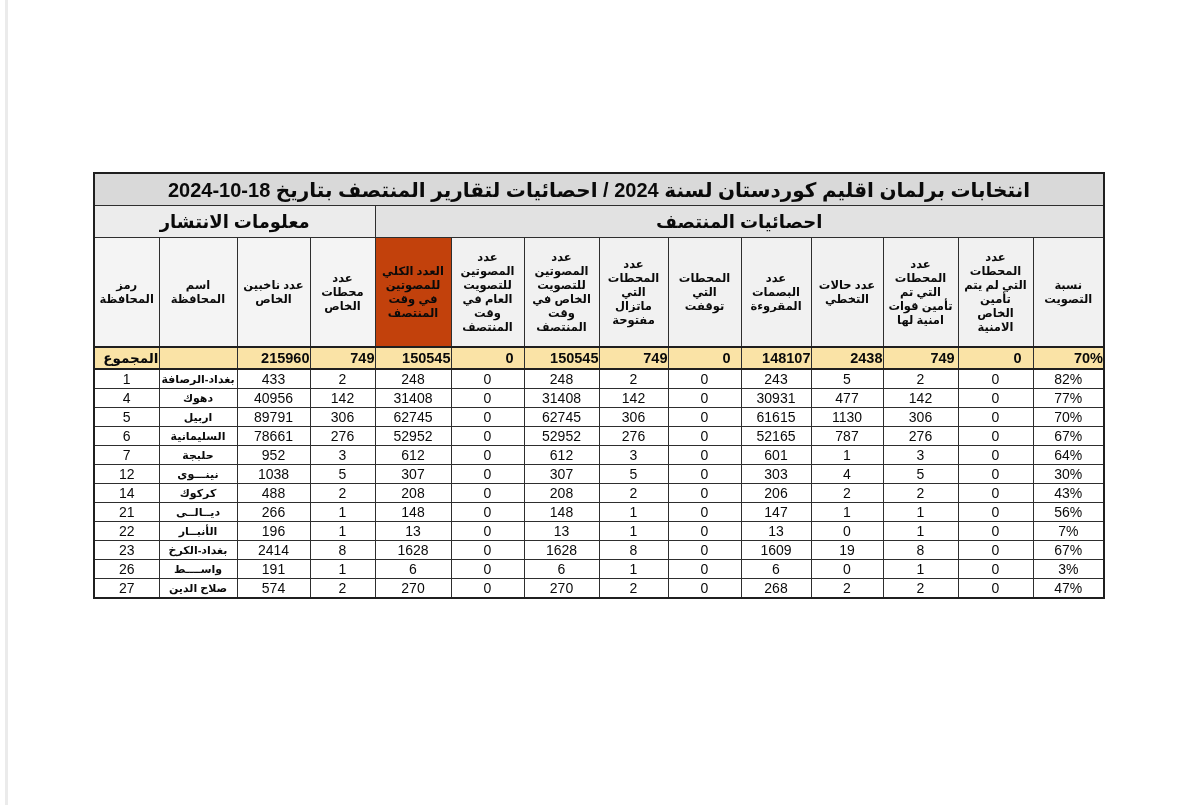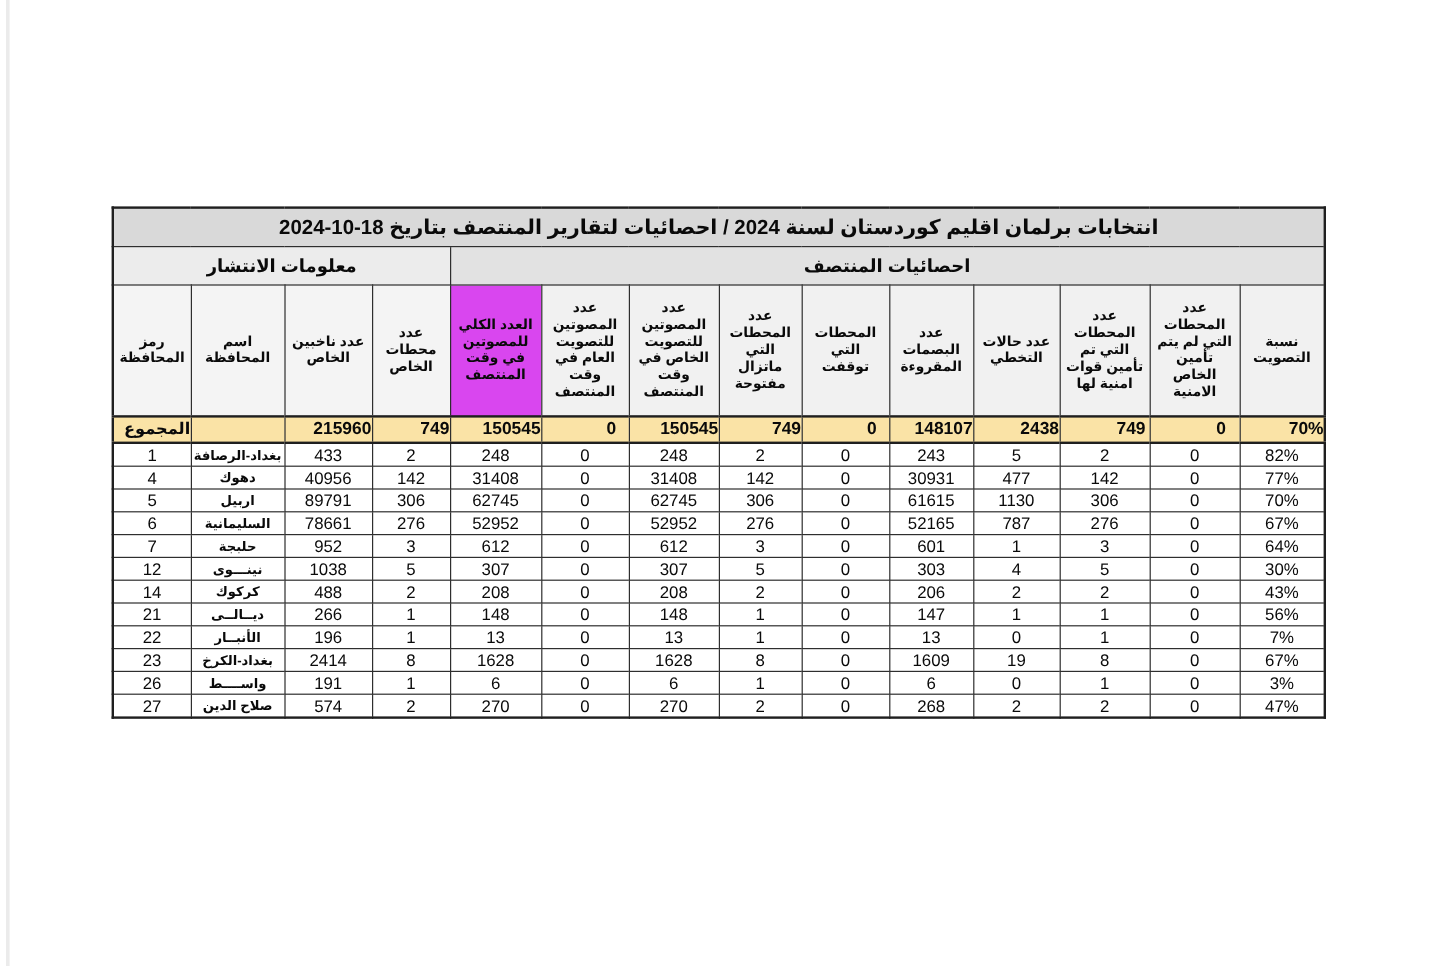--- a/index.html
+++ b/index.html
@@ -46,43 +46,43 @@
     text-align: center;
     vertical-align: middle;
     color: #0a0a0a;
     font-weight: bold;
     background: #ffffff;
   }
   
   tr.title-row td {
     background: #d9d9d9;
     height: 31px;
-    font-size: 17px;
+    font-size: 20px;
     letter-spacing: -0.2px;
     border-bottom: 1px solid #2e2e2e;
     white-space: nowrap;
   }
   
   tr.group-row td {
     background: #e2e2e2;
     height: 31px;
-    font-size: 15px;
+    font-size: 18px;
   }
   tr.group-row td.grp-dist { background: #ececec; }
   
   tr.colhead-row td {
     height: 104px;
     font-size: 11.5px;
     line-height: 1.22;
     padding: 2px 3px;
     background: #e5e5e5;
     vertical-align: middle;
   }
   tr.colhead-row td.hd-light { background: #f1f1f1; }
-  tr.colhead-row td.hd-dark  { background: #d946ef; }
+  tr.colhead-row td.hd-dark  { background: #c2410c; }
   tr.colhead-row td.hd-plain { background: #f4f4f4; }
   
   tr.total-row td {
     background: #fae3a6;
     height: 20px;
     font-size: 14.5px;
     font-weight: bold;
     padding-left: 44px;
   }
   tr.total-row td.total-label { font-size: 13.5px; }

